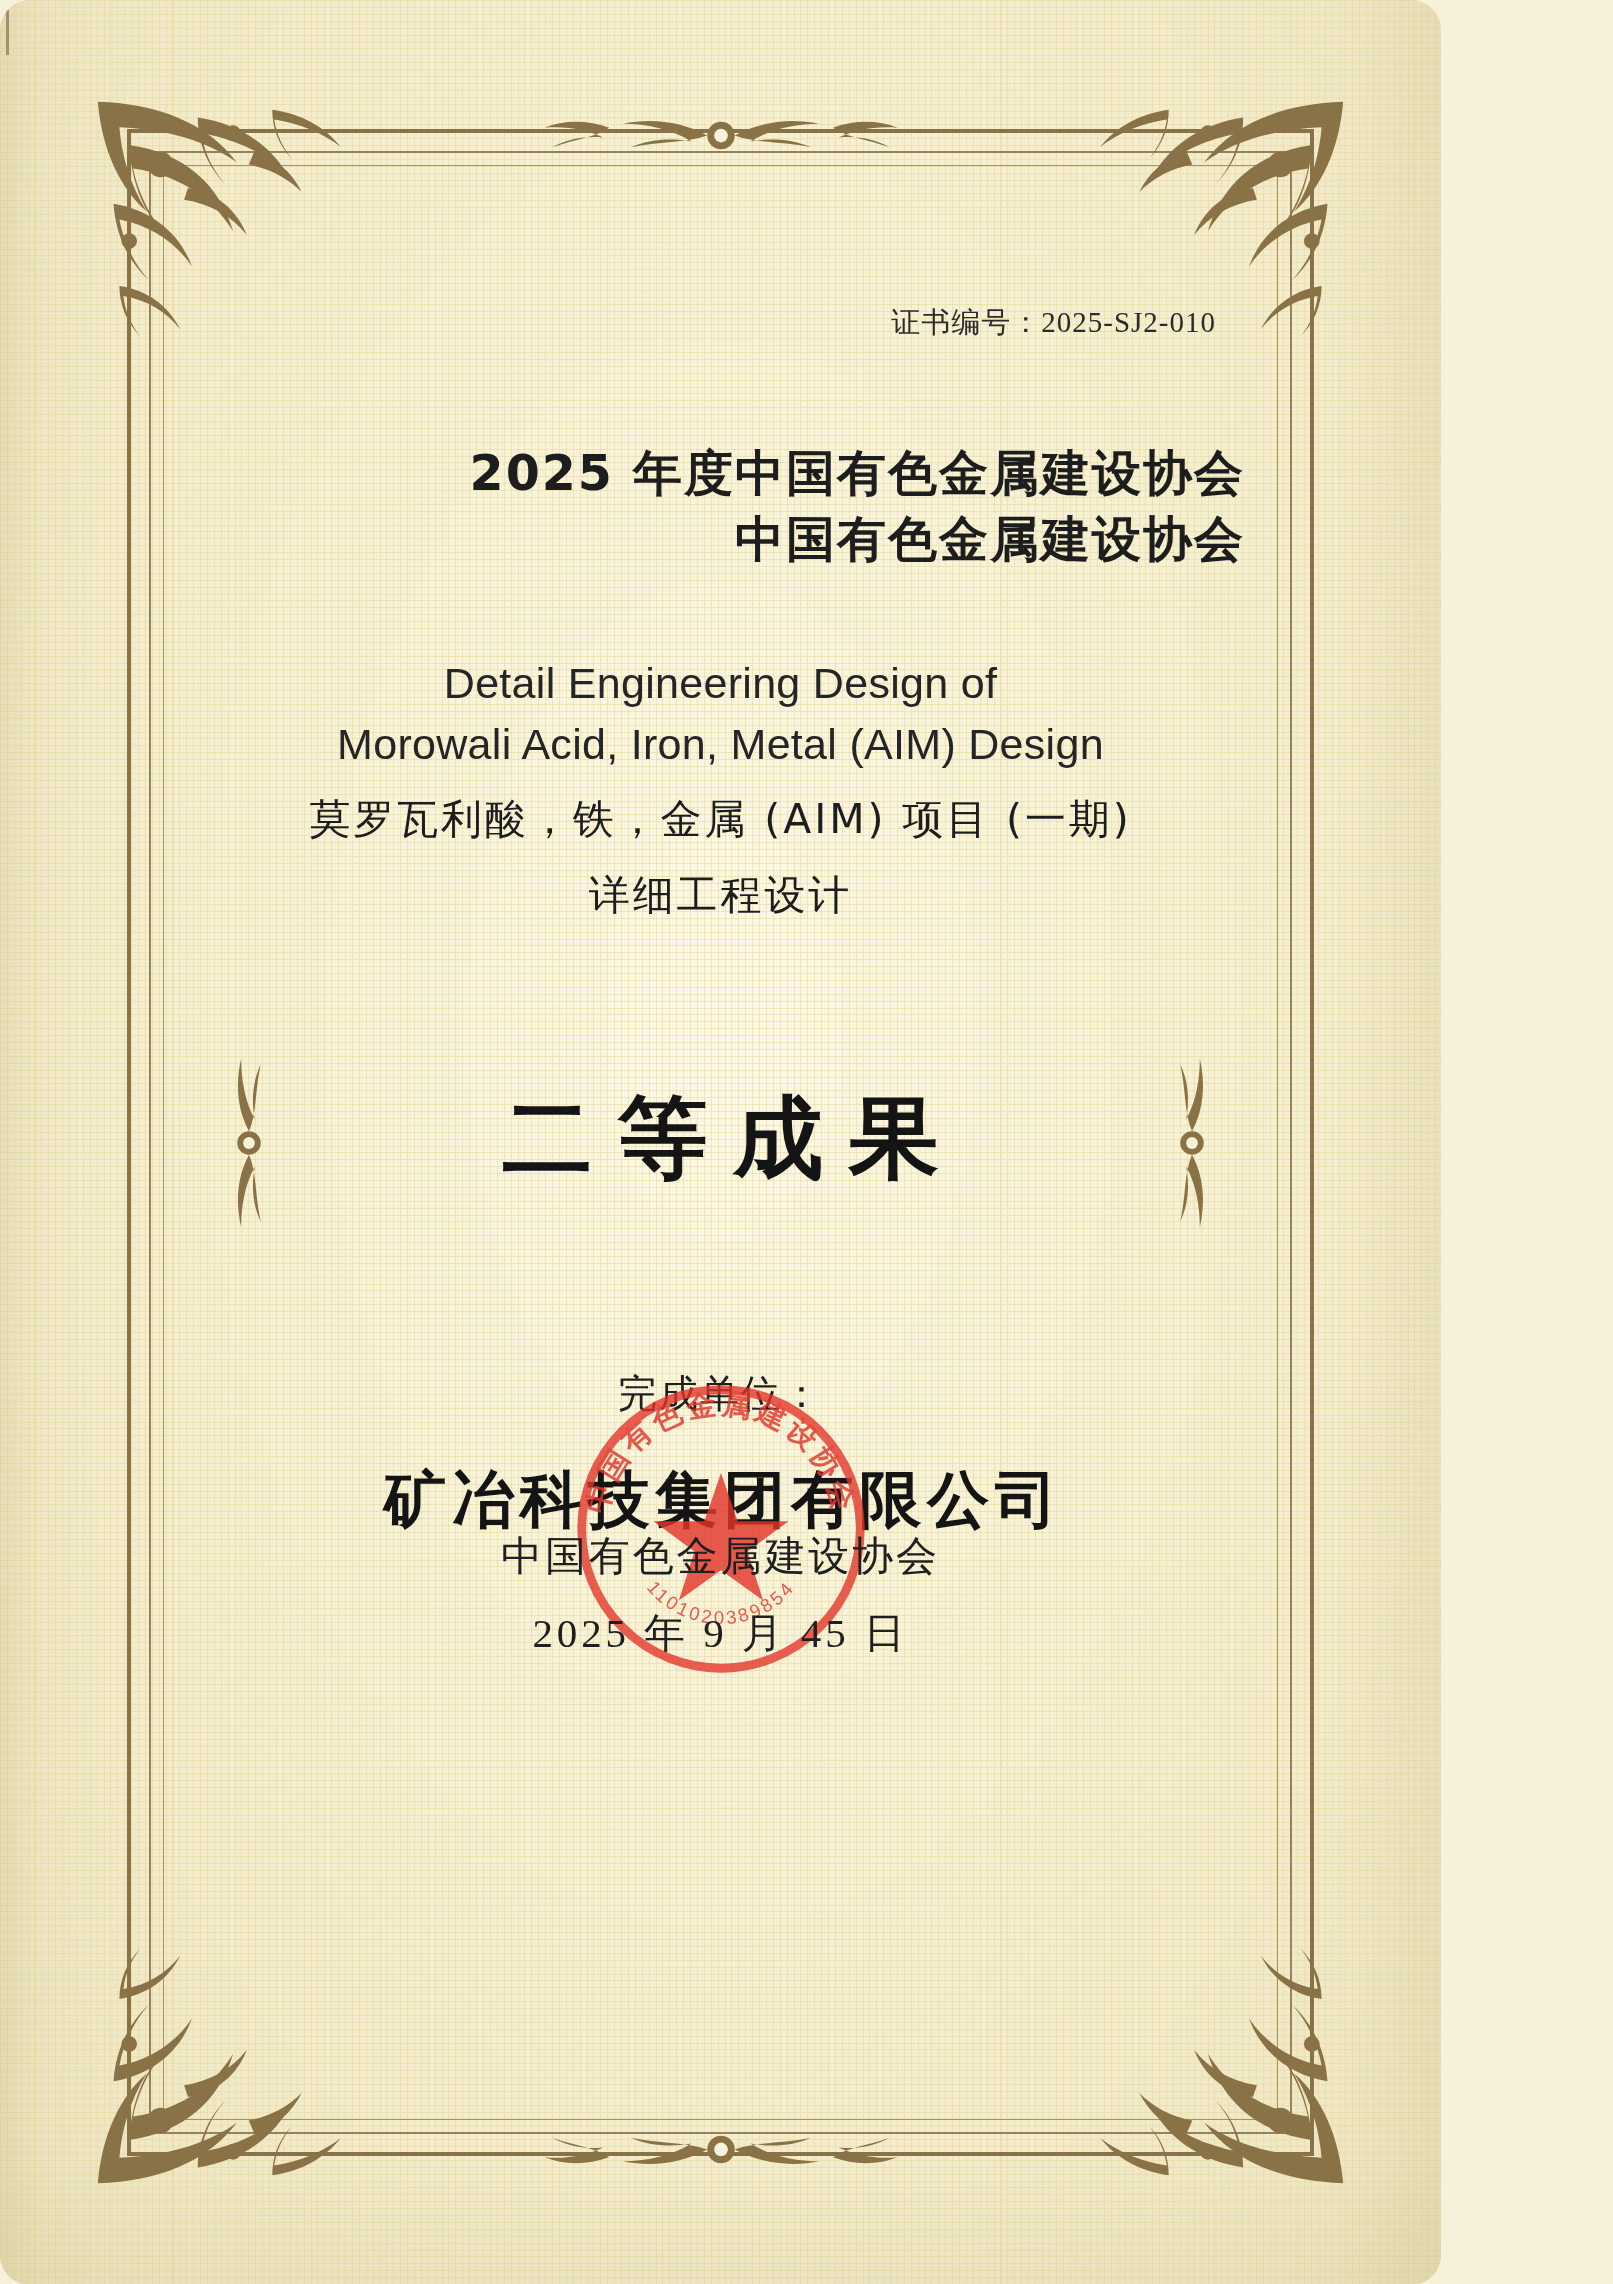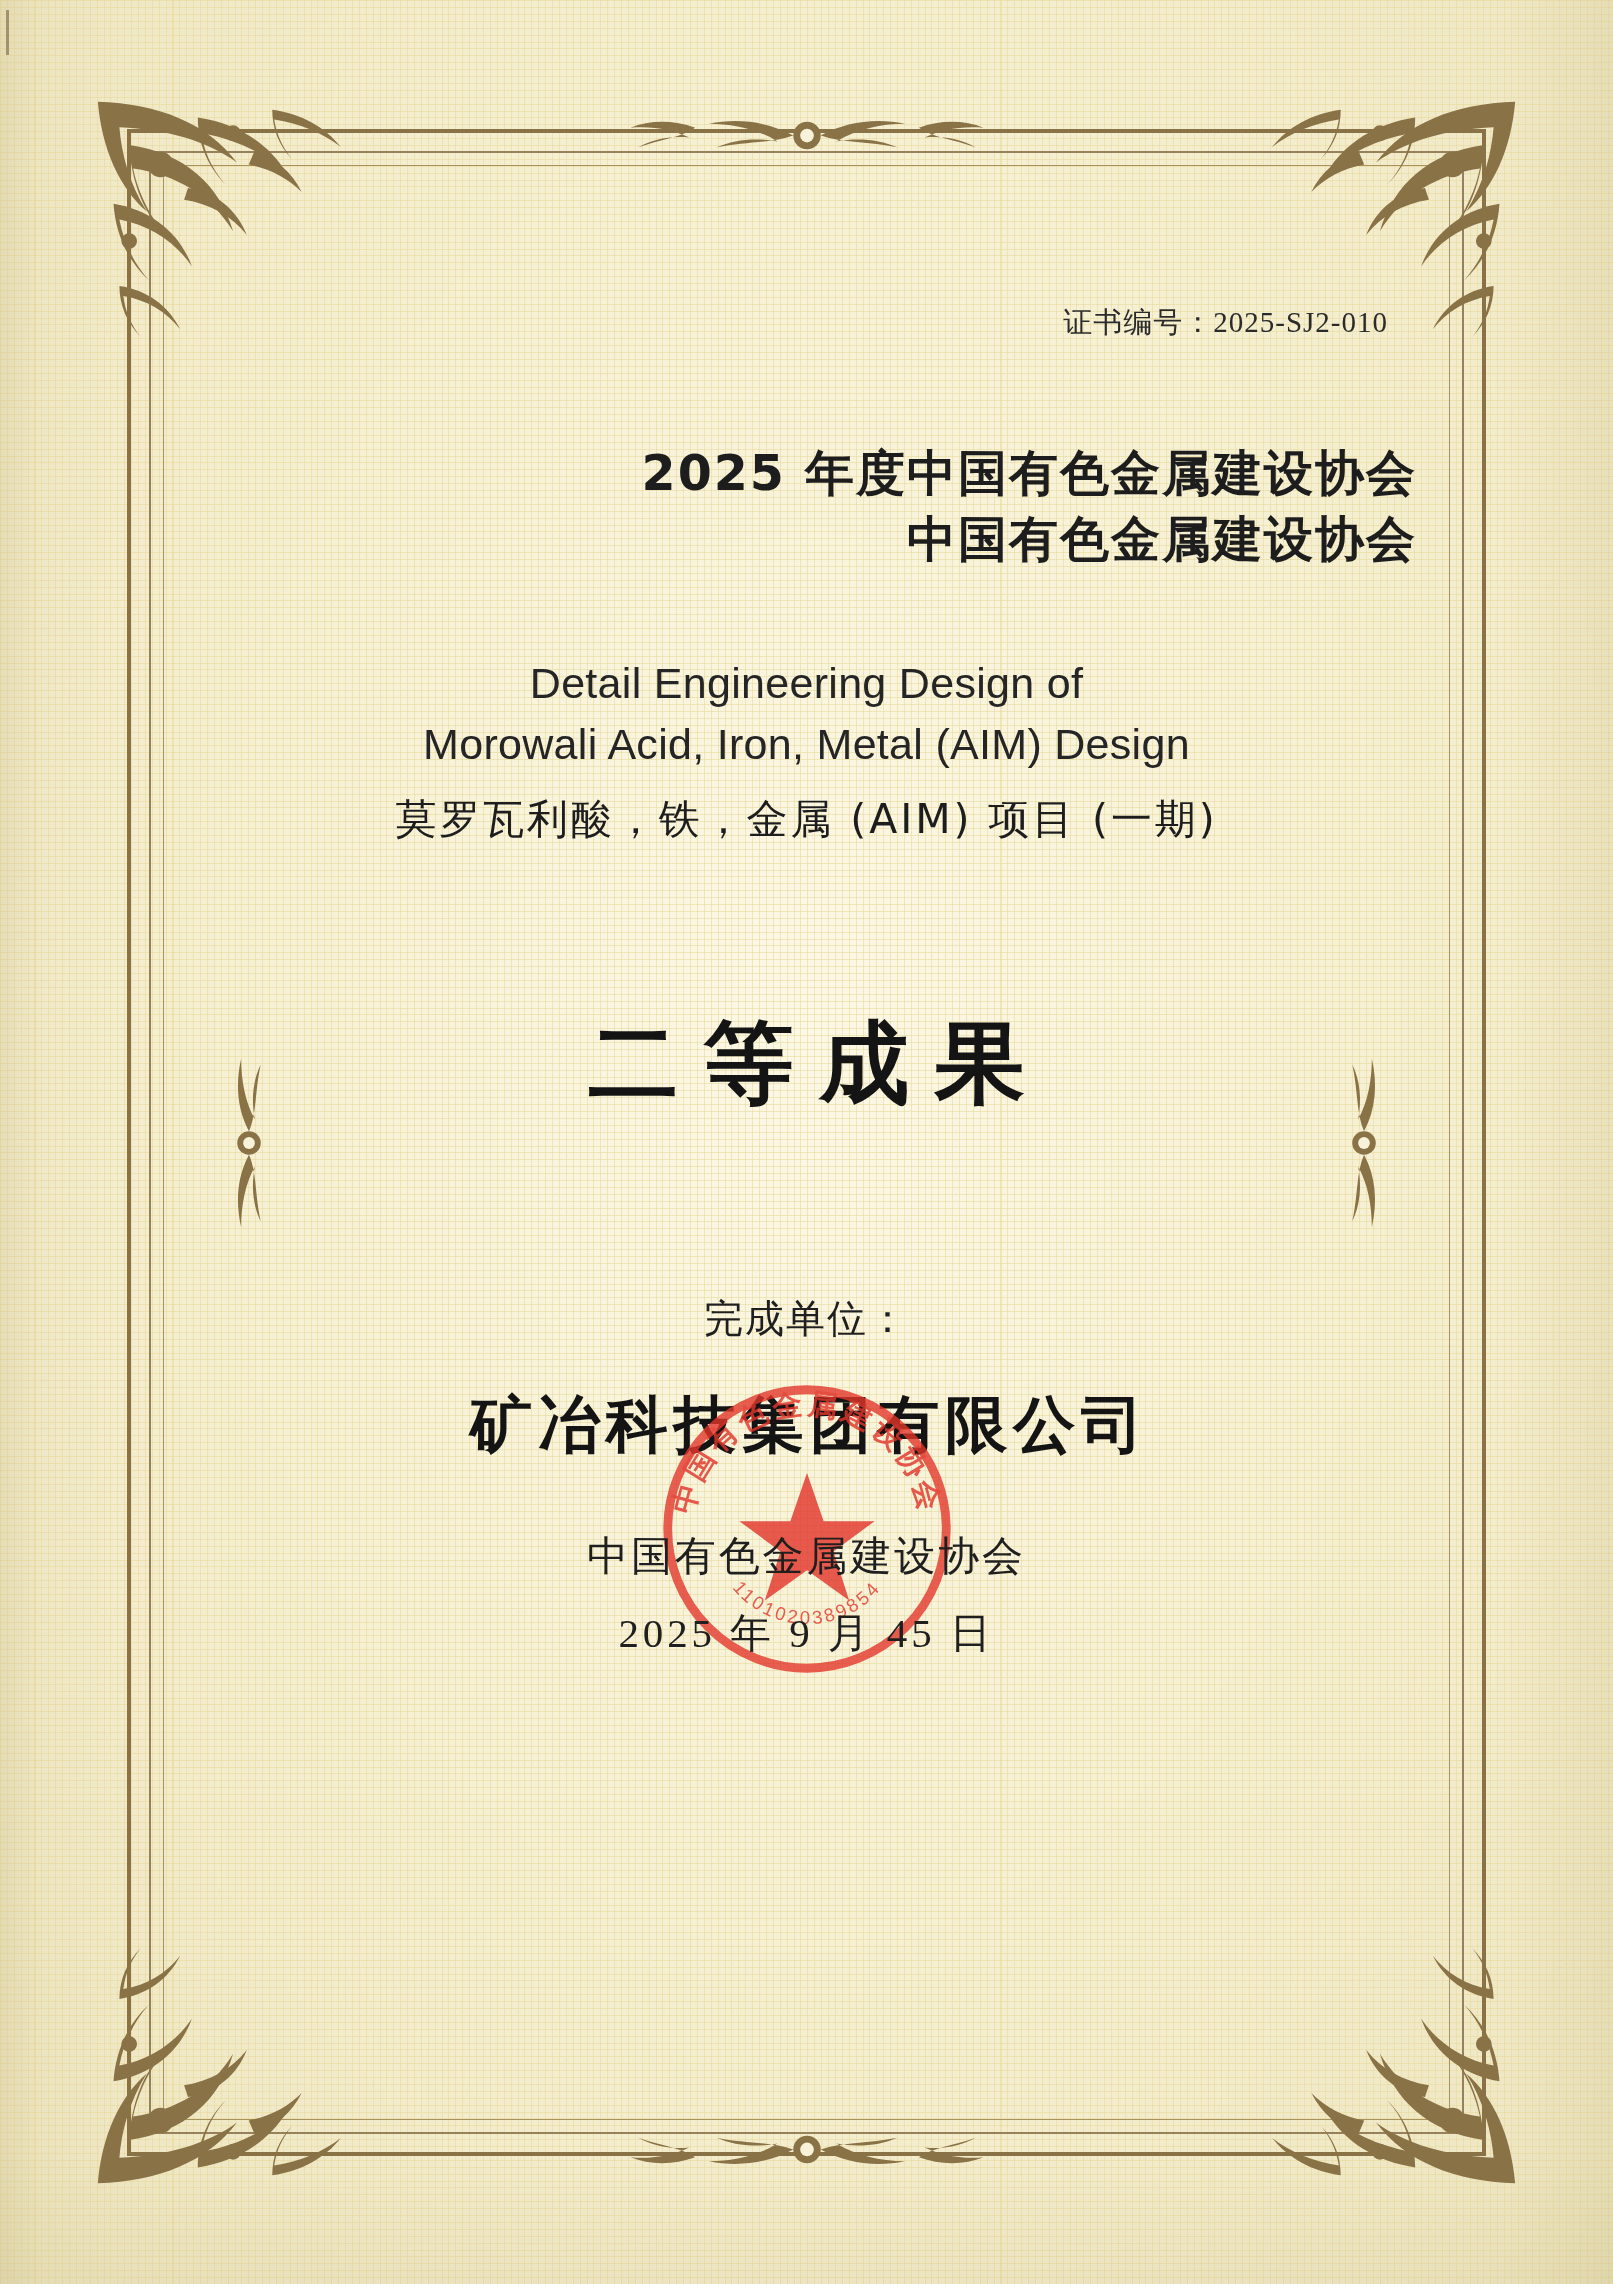--- a/index.html
+++ b/index.html
@@ -10,29 +10,30 @@
     width: 1613px;
     height: 2285px;
     background: #f6f1d8;
     font-family: "Liberation Sans", sans-serif;
     overflow: hidden;
   }
 
   
   #certificate {
     position: relative;
-    width: 1613px;
+    width: 1441px;
     height: 2285px;
     box-sizing: border-box;
     background-color: #f7f2d9;
     background-image:
       repeating-linear-gradient(0deg, rgba(232,216,150,0.55) 0px, rgba(232,216,150,0.55) 1px, rgba(255,255,255,0) 1px, rgba(255,255,255,0) 6.9px),
       repeating-linear-gradient(90deg, rgba(232,216,150,0.55) 0px, rgba(232,216,150,0.55) 1px, rgba(255,255,255,0) 1px, rgba(255,255,255,0) 6.9px),
       radial-gradient(ellipse at 50% 45%, #fcf8e6 0%, #f5efd2 55%, #ece4c0 100%);
     overflow: hidden;
+    border-radius: 30px;
   }
   
   #paper-shading {
     position: absolute;
     inset: 0;
     background:
       linear-gradient(90deg, rgba(190,175,120,0.22) 0px, rgba(190,175,120,0.05) 39px, rgba(255,255,255,0) 118px),
       linear-gradient(270deg, rgba(190,175,120,0.16) 0px, rgba(255,255,255,0) 108px),
       linear-gradient(0deg, rgba(190,175,120,0.12) 0px, rgba(255,255,255,0) 137px);
     pointer-events: none;
@@ -342,20 +343,21 @@
 
     <div id="title-block">
       <div class="title-line">2025 年度中国有色金属建设协会</div>
       <div class="title-line">中国有色金属建设协会</div>
     </div>
 
     <div id="project-block">
       <div class="project-en">Detail Engineering Design of</div>
       <div class="project-en">Morowali Acid, Iron, Metal (AIM) Design</div>
       <div class="project-cn">莫罗瓦利酸，铁，金属 (AIM) 项目 (一期)</div>
+      <div class="project-cn">详细工程设计</div>
     </div>
 
     <div id="award-level">二等成果</div>
 
     <div id="unit-block">
       <div id="unit-label">完成单位：</div>
       <div id="unit-name">矿冶科技集团有限公司</div>
     </div>
   </div>
 

